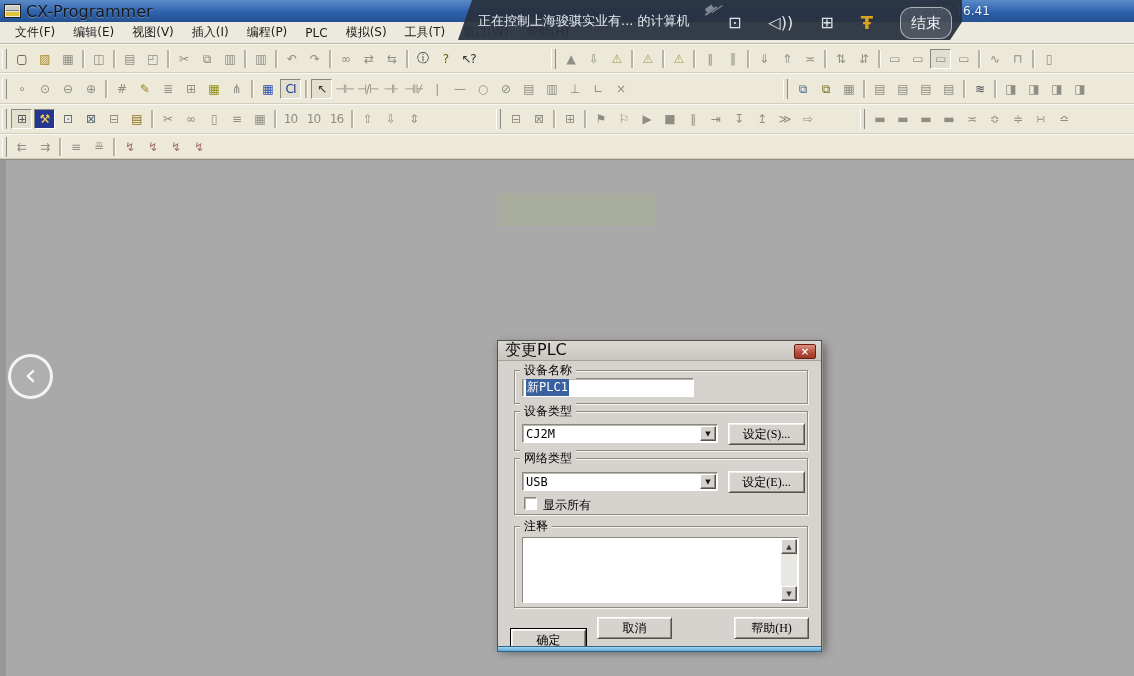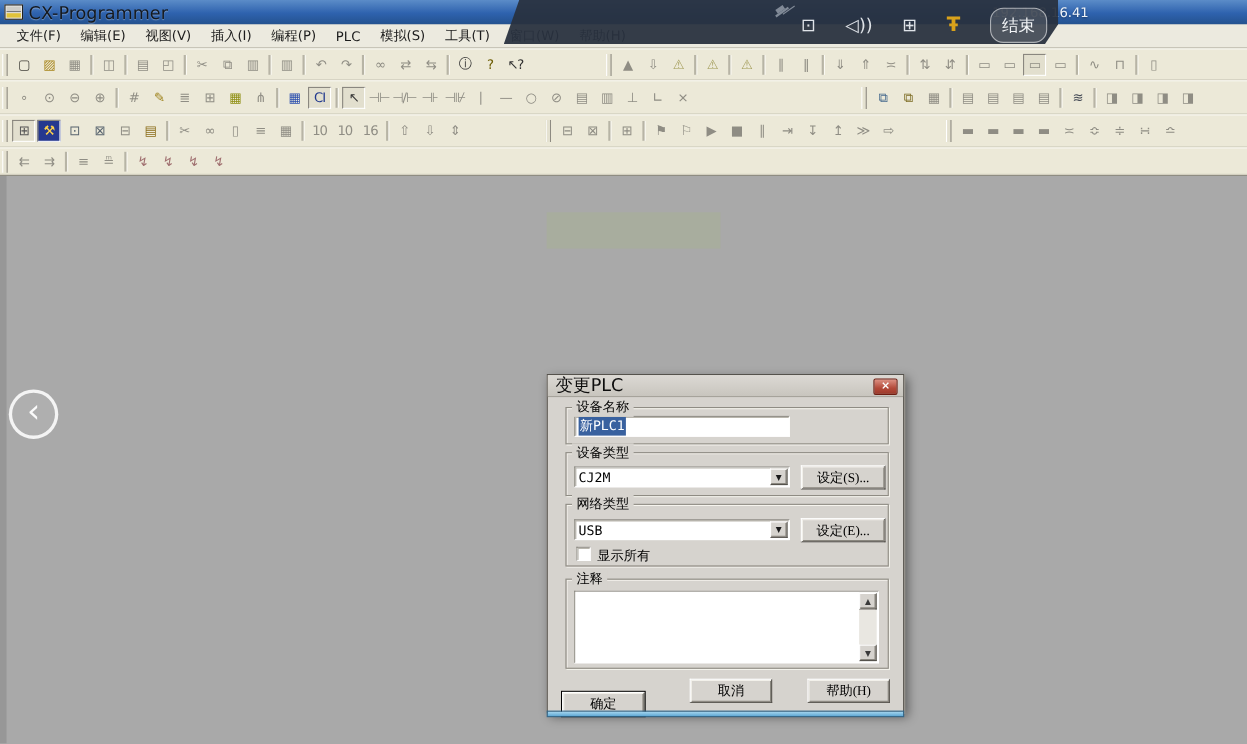--- a/index.html
+++ b/index.html
@@ -285,20 +285,21 @@
       <span class="tbi">≞</span>
       <span class="tb-sep"></span>
       <span class="tbi" style="color: rgb(160, 112, 112);">↯</span>
       <span class="tbi" style="color: rgb(160, 112, 112);">↯</span>
       <span class="tbi" style="color: rgb(160, 112, 112);">↯</span>
       <span class="tbi" style="color: rgb(160, 112, 112);">↯</span>
     </div>
 </div>
 
 <div class="overlay">
+  <span class="overlay-caption">正在控制上海骏骐实业有... 的计算机</span>
   <span class="pin"></span>
   <div class="overlay-controls">
     <span class="ov-icon">⊡</span>
     <span class="ov-icon">◁))</span>
     <span class="ov-icon">⊞</span>
     <span class="ov-icon ov-key">Ŧ</span>
     <span class="end-btn">结束</span>
   </div>
 </div>
 
@@ -313,21 +314,21 @@
 <div class="dialog">
   <div class="dlg-titlebar">
     <span class="dlg-title">变更PLC</span>
   </div>
   <div class="dlg-close">
     <span>×</span>
   </div>
 
   <span class="group-label" style="left:22px; top:21px;font-family:Liberation Serif, serif;">设备名称</span>
   <div class="groupbox" style="left:16px; top:29px; width:294px; height:34px;"></div>
-  <div class="txt-input sunken" style="left:24px; top:37px; width:196px;">
+  <div class="txt-input sunken" style="left:24px; top:37px; width:172px;">
     <span class="sel-text">新PLC1</span>
   </div>
 
   <span class="group-label" style="left:22px; top:62px;">设备类型</span>
   <div class="groupbox" style="left:16px; top:70px; width:294px; height:40px;"></div>
   <div class="combo sunken" style="left:24px; top:83px; width:196px;">
     <span class="combo-value">CJ2M</span>
     <span class="combo-btn mini-btn">▼</span>
   </div>
   <div class="set-btn raised" style="left:230px; top:82px;">设定(S)...</div>
@@ -346,15 +347,15 @@
   <div class="groupbox" style="left:16px; top:185px; width:294px; height:82px;"></div>
   <div class="comment-area sunken" style="left:24px; top:196px; width:277px; height:66px;">
     <span class="comment-text"></span>
     <div class="vscroll">
       <span class="scroll-btn mini-btn" style="top:0;">▲</span>
       <span class="scroll-btn mini-btn" style="bottom:0;">▼</span>
     </div>
   </div>
 
   <div class="dlg-btn raised default-btn" style="left:13px; top:276px;">确定</div>
-  <div class="dlg-btn raised" style="left:99px; top:276px;margin-left:30px;">取消</div>
+  <div class="dlg-btn raised" style="left:99px; top:276px;">取消</div>
   <div class="dlg-btn raised" style="left:236px; top:276px;">帮助(H)</div>
 </div>
 
 </body></html>

